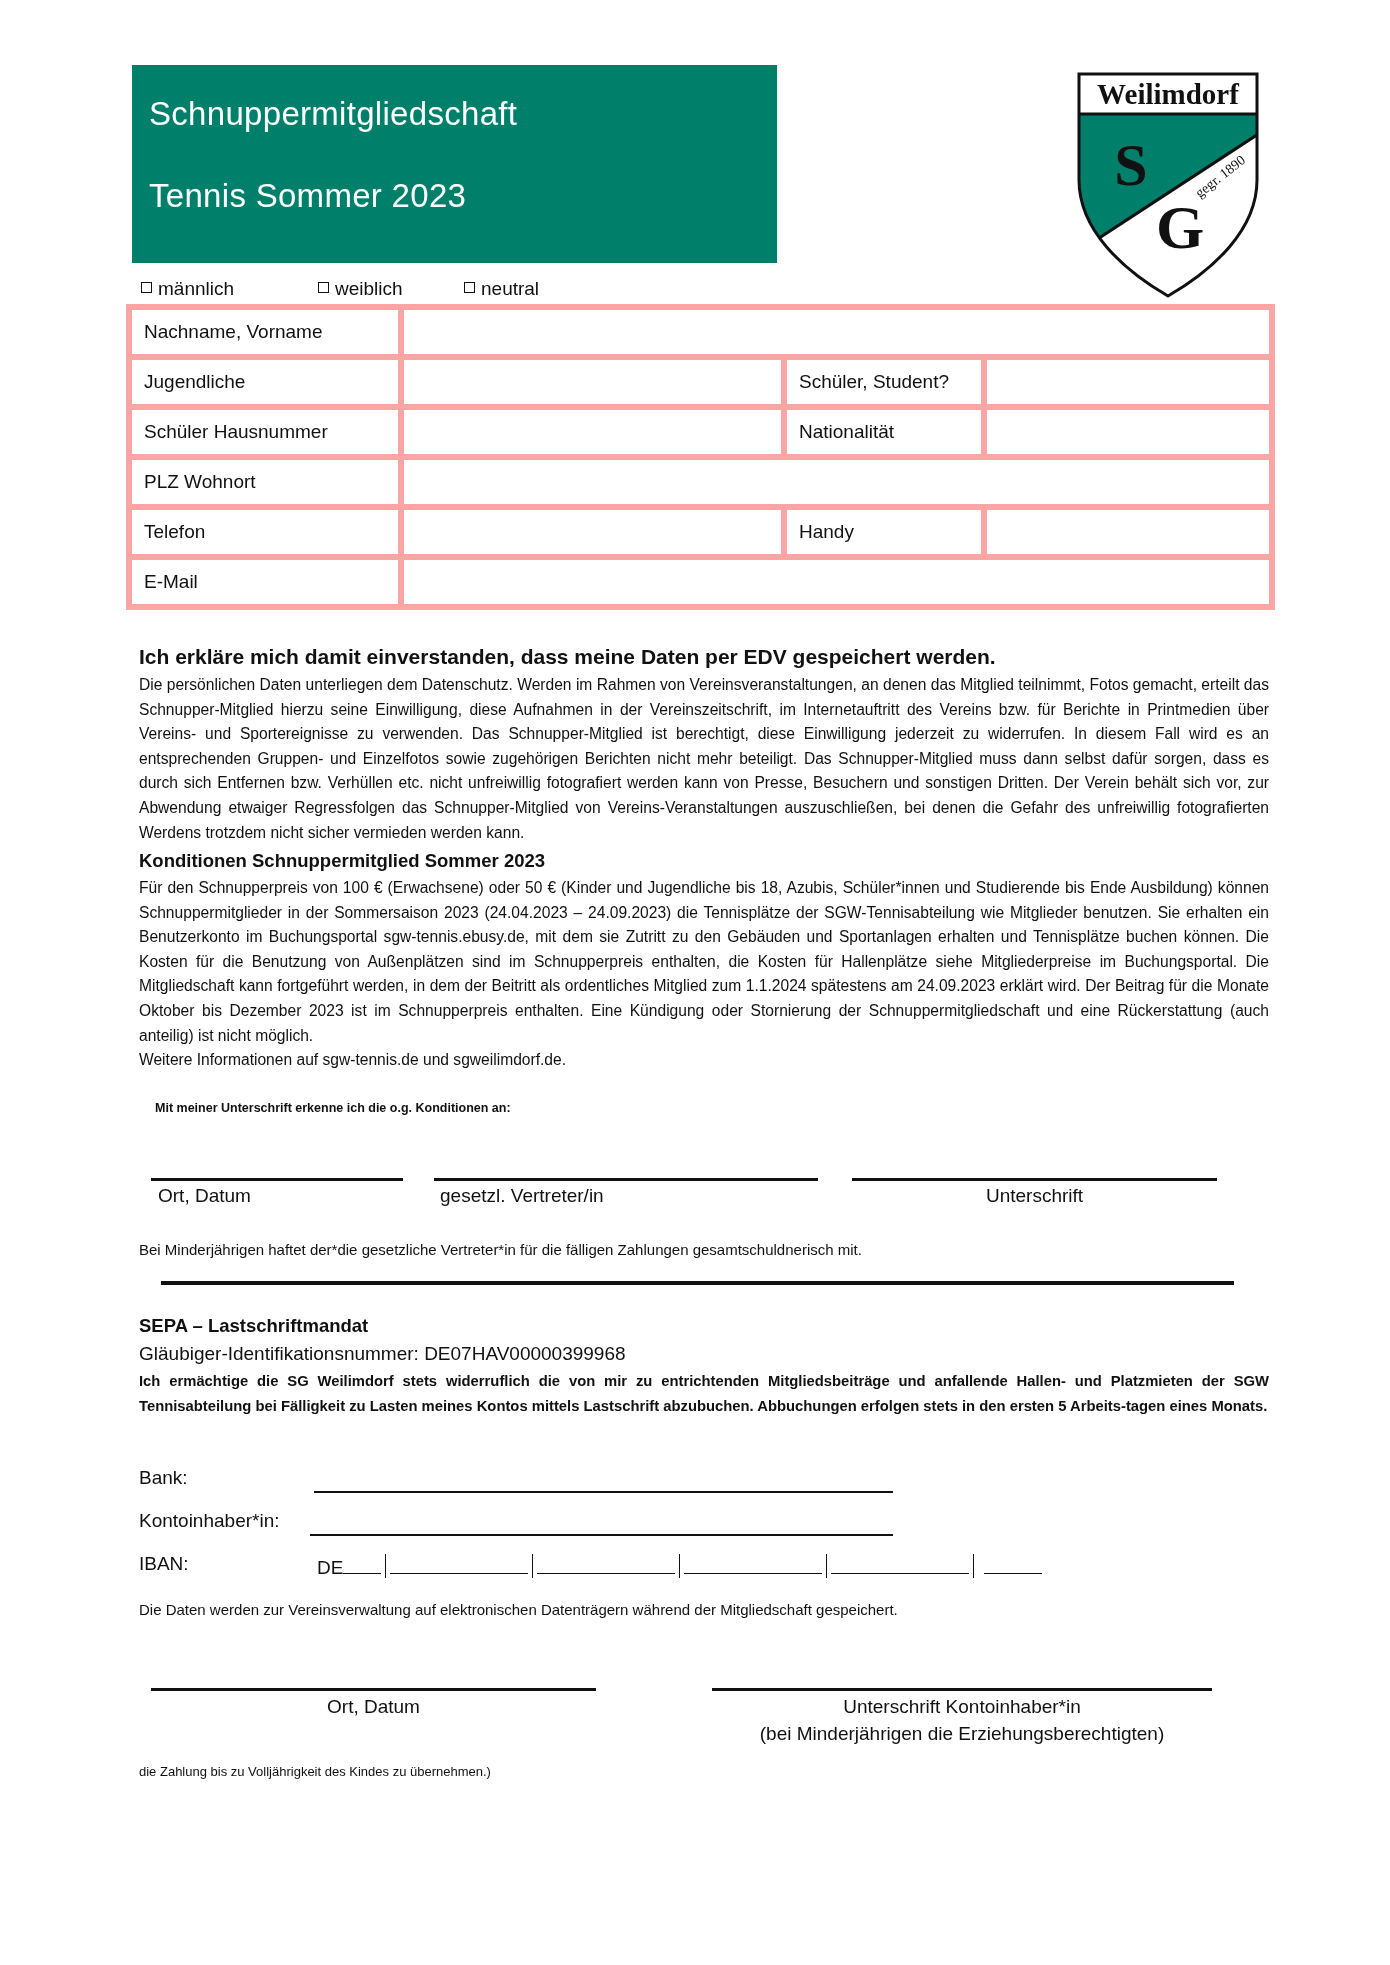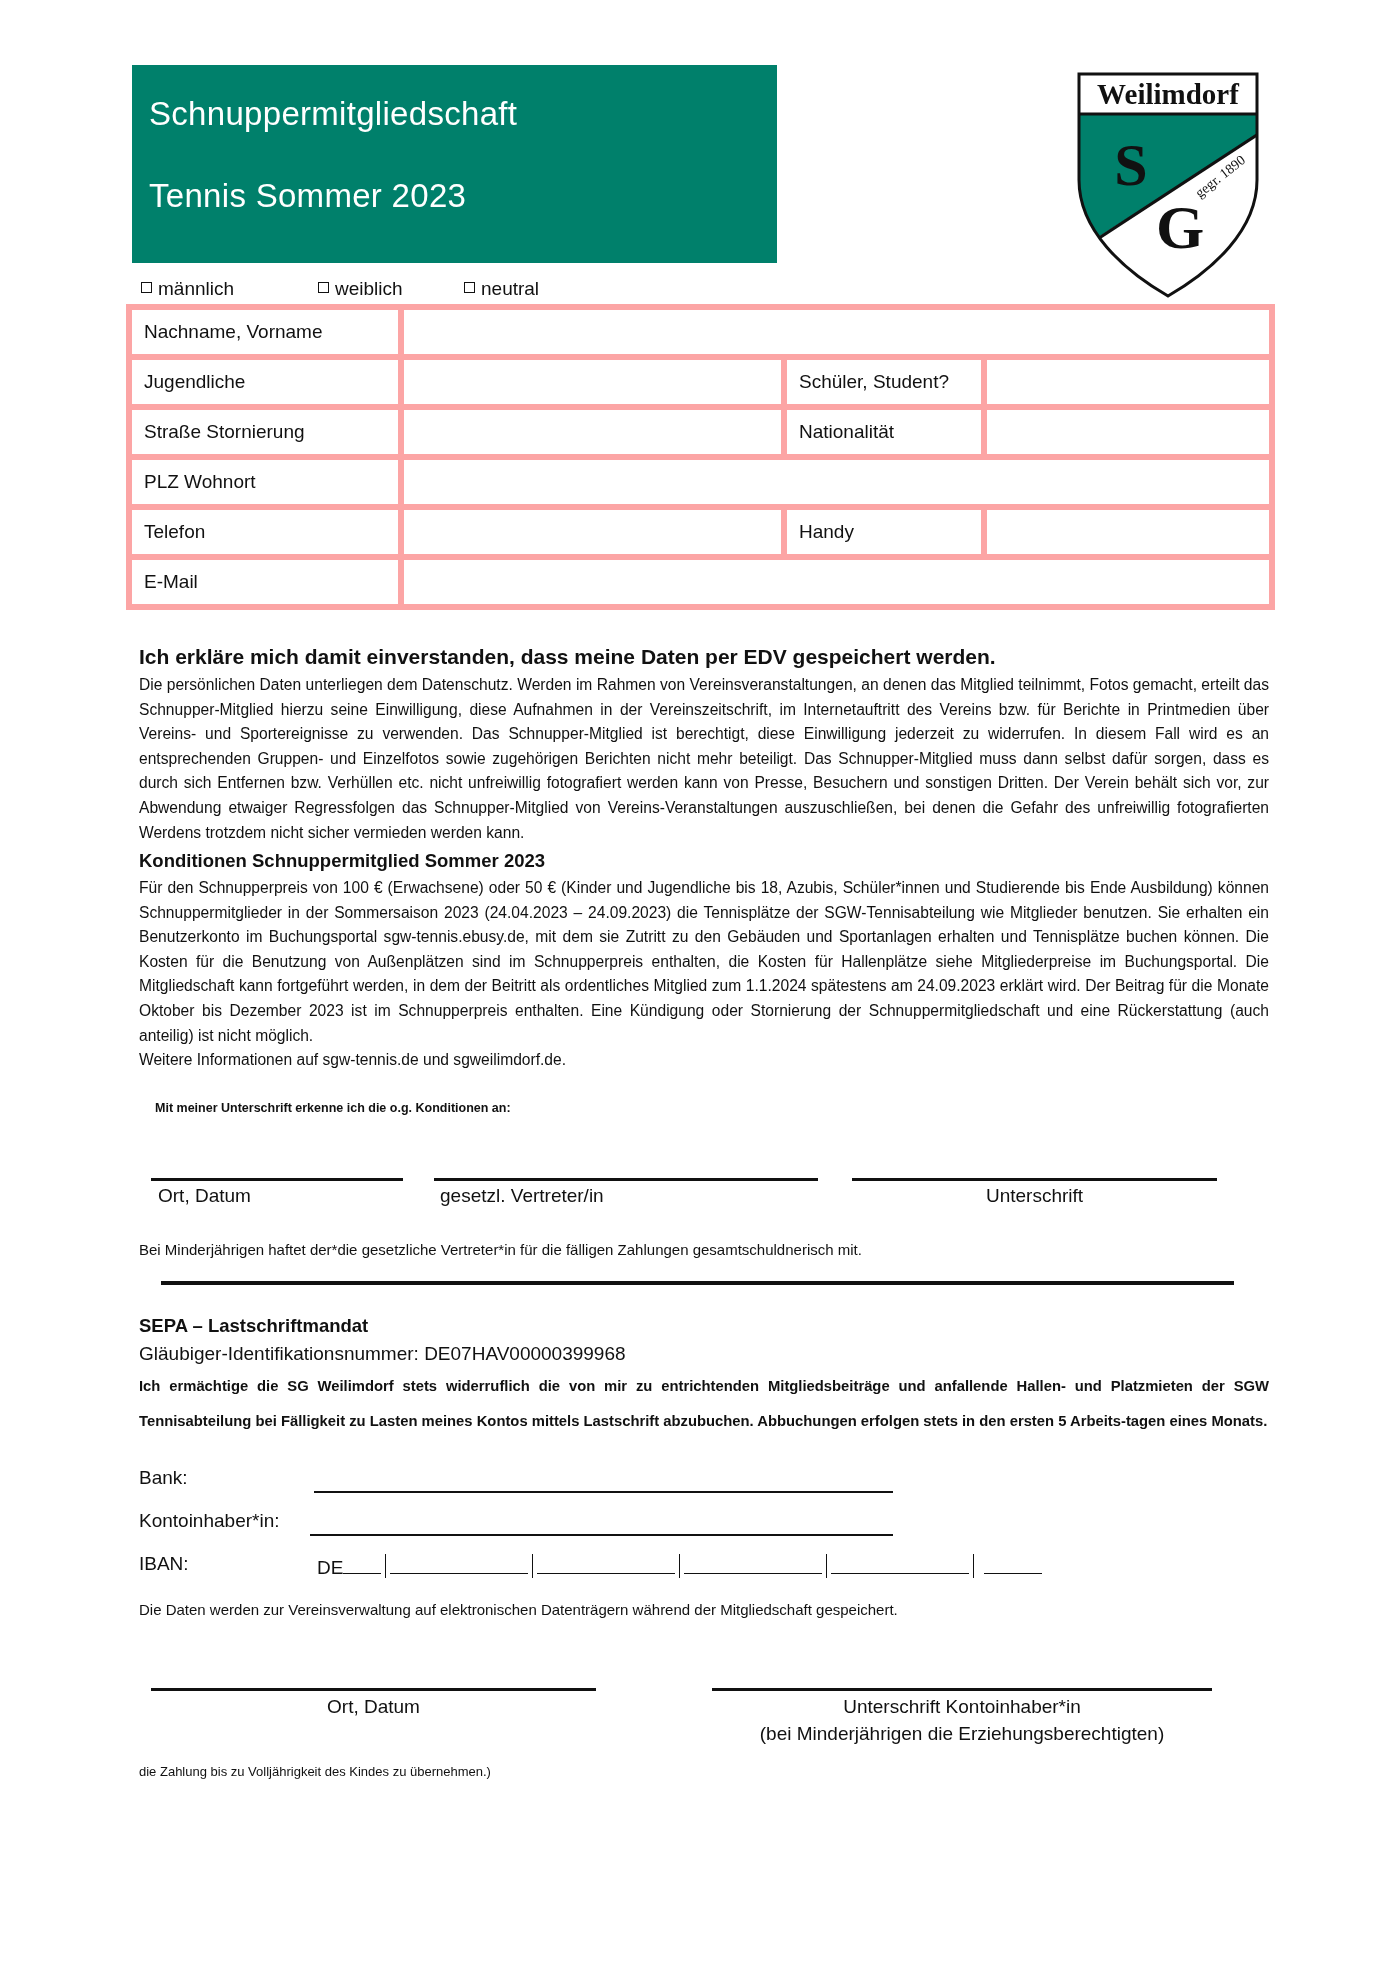--- a/index.html
+++ b/index.html
@@ -31,21 +31,21 @@
   .block { left: 139px; width: 1130px; }
 
   .small-bold { font-size: 12.5px; font-weight: bold; padding-left: 16px; }
 
   .sigline { height: 3px; background: #111; }
   .siglabel { font-size: 19px; white-space: nowrap; }
   .note { font-size: 15px; white-space: nowrap; }
 
   .sepa-title { font-size: 18.5px; font-weight: bold; }
   .glaub { font-size: 19px; }
-  .sepa-text { font-size: 14.8px; font-weight: bold; line-height: 35px; text-align: justify; }
+  .sepa-text { font-size: 14.8px; font-weight: bold; line-height: 25px; text-align: justify; }
 
   .bank-label { font-size: 19px; }
   .underline { border-bottom: 2px solid #111; }
   .iban-seg { display: inline-block; border-bottom: 1.5px solid #111; height: 20px; }
   .iban-bar { display: inline-block; width: 1px; height: 24px; background: #111; margin: 0 4px; vertical-align: -4px; }
 
   .foot { font-size: 13px; line-height: 24px; }
 </style>
 </head>
 <body>
@@ -98,21 +98,21 @@
     <td>Nachname, Vorname</td>
     <td colspan="3"></td>
   </tr>
   <tr>
     <td>Jugendliche</td>
     <td></td>
     <td>Schüler, Student?</td>
     <td></td>
   </tr>
   <tr>
-    <td>Straße Stornierung</td>
+    <td>Schüler Hausnummer</td>
     <td></td>
     <td>Nationalität</td>
     <td></td>
   </tr>
   <tr>
     <td>PLZ Wohnort</td>
     <td colspan="3"></td>
   </tr>
   <tr>
     <td>Telefon</td>

